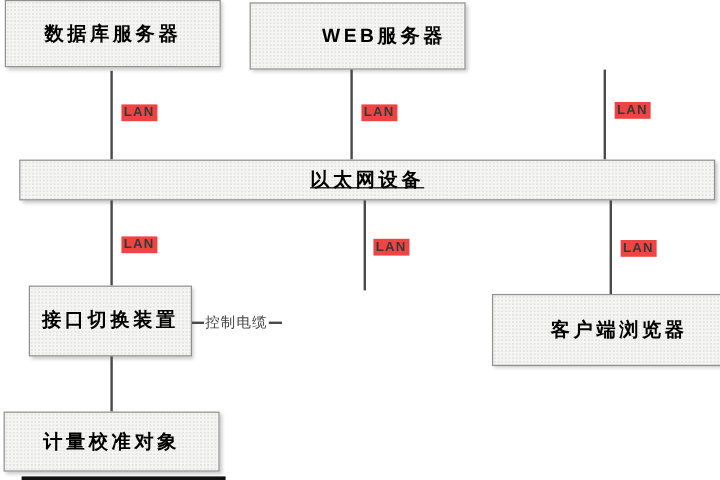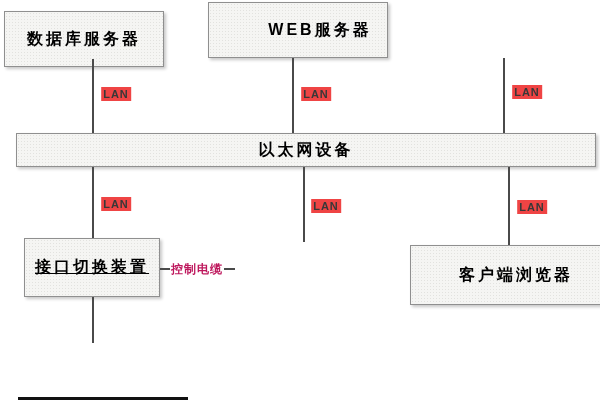--- a/index.html
+++ b/index.html
@@ -22,58 +22,59 @@
   .vline{position:absolute;width:2px;background:#4a4a4a;}
   .hline{position:absolute;height:2px;background:#4a4a4a;}
   .lan{
     position:absolute;transform:translate(-50%,-50%);
     background:#ef4444;padding:1px 2px;
     font-size:11px;color:#383838;letter-spacing:1px;font-weight:bold;margin-left:24px;
   }
   .cable-label{
     position:absolute;transform:translate(-50%,-50%);
     background:#ffffff;padding:0 1px;
-    font-size:12px;color:#be185d;letter-spacing:1px;font-weight:bold;
+    font-size:12px;color:#404040;letter-spacing:1px;
   }
   .crop-bar{position:absolute;}
 </style>
 </head>
 <body>
 
 <div id="canvas">
 
-  <div class="node" style="left:4px;top:11px;width:160px;height:56px;">数据库服务器</div>
+  <div class="node" style="left:4px;top:0;width:180px;height:56px;">数据库服务器</div>
 
   <div class="node" style="left:208px;top:2px;width:180px;height:56px;padding-left:44px;">WEB服务器</div>
 
 
   <div class="vline" style="left:92px;top:59px;height:74px;"></div>
   <div class="vline" style="left:292px;top:58px;height:75px;"></div>
   <div class="vline" style="left:503px;top:58px;height:75px;"></div>
 
   <div class="lan" style="left:92px;top:94px;">LAN</div>
   <div class="lan" style="left:292px;top:94px;">LAN</div>
   <div class="lan" style="left:503px;top:92px;">LAN</div>
 
-  <div class="node" style="left:16px;top:133px;width:580px;height:34px;font-size:16px;">以太网设备</div>
+  <div class="node" style="left:16px;top:133px;width:580px;height:34px;font-size:16px;text-decoration:underline;">以太网设备</div>
 
   <div class="vline" style="left:92px;top:167px;height:71px;"></div>
   <div class="vline" style="left:303px;top:167px;height:75px;"></div>
   <div class="vline" style="left:508px;top:167px;height:78px;"></div>
 
   <div class="lan" style="left:92px;top:204px;">LAN</div>
   <div class="lan" style="left:302px;top:206px;">LAN</div>
   <div class="lan" style="left:508px;top:207px;">LAN</div>
 
-  <div class="node" style="left:24px;top:238px;width:136px;height:59px;text-decoration:underline;">接口切换装置</div>
+  <div class="node" style="left:24px;top:238px;width:136px;height:59px;">接口切换装置</div>
 
 
   <div class="node" style="left:410px;top:245px;width:212px;height:60px;">客户端浏览器</div>
 
   <div class="hline" style="left:160px;top:268px;width:75px;"></div>
   <div class="cable-label" style="left:197px;top:269px;">控制电缆</div>
 
   <div class="vline" style="left:92px;top:297px;height:46px;"></div>
 
+  <div class="node" style="left:3px;top:343px;width:180px;height:50px;">计量校准对象</div>
 
   <div class="crop-bar" style="left:18px;top:397px;width:170px;height:3px;background:#111111;"></div>
 
 </div>
 
 </body></html>

